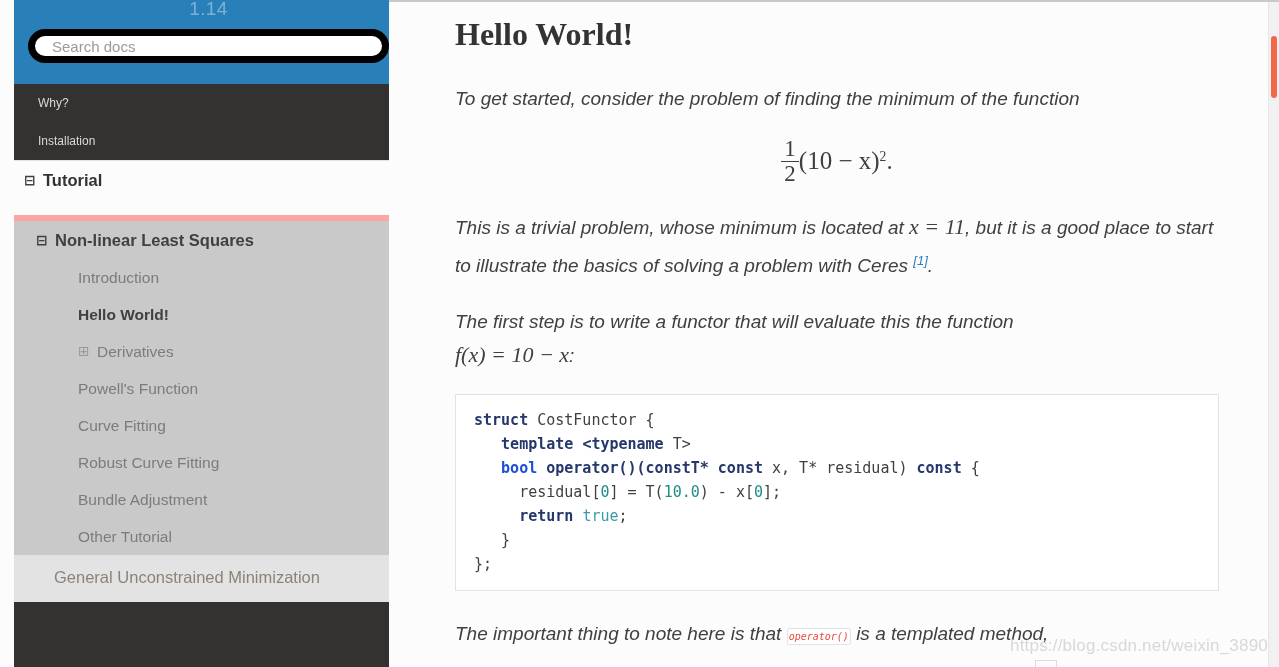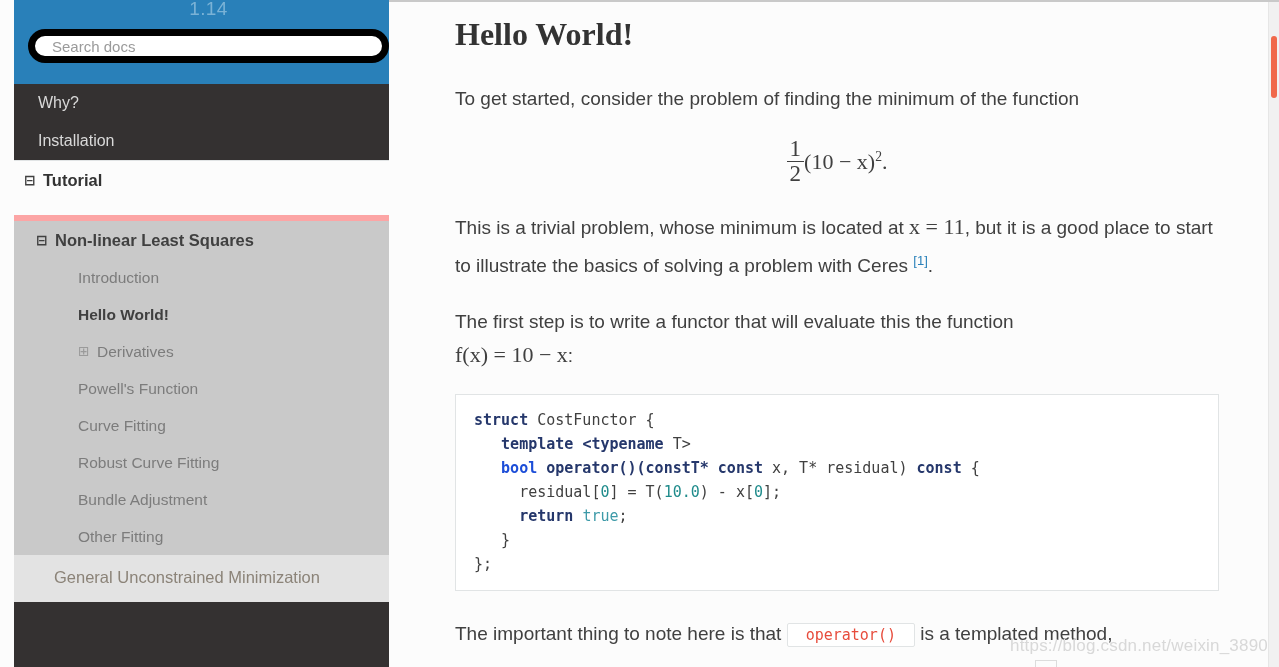--- a/index.html
+++ b/index.html
@@ -40,21 +40,21 @@
     padding: 0 17px; font-size: 15px; color: #555;
     font-family: "Liberation Sans", sans-serif;
     background: #fff; outline: none;
   }
   #search-input::placeholder { color: #9a9a9a; }
 
   #nav { font-size: 0; }
 
   .nav-top {
     display: block; padding: 9px 0 9px 24px;
-    color: #d9d9d9; font-size: 16px; line-height: 20px;
+    color: #d9d9d9; font-size: 12px; line-height: 20px;
     text-decoration: none; background: #343131;
   }
   .nav-section {
     display: block; padding: 8px 0 24px 10px;
     font-size: 16.5px; line-height: 22px;
     font-weight: bold; color: #333; text-decoration: none;
     background: #fcfcfc; border-bottom: 6px solid #fca5a5;
     border-top: 1px solid #e1e4e5;
   }
   .nav-l1 {
@@ -95,31 +95,32 @@
   h1 {
     margin: 0 0 30px 0;
     font-family: "Liberation Serif", serif;
     font-weight: bold; font-size: 32px; line-height: 36px;
     color: #333;
   }
   p.body {
     margin: 0 0 22px 0;
     font-size: 19px; line-height: 33px; color: #404040;
     font-family: "Liberation Sans", sans-serif;
+    font-style: italic;
   }
   .math-display {
     text-align: center; margin: 14px 0 24px 0;
     font-family: "Liberation Serif", serif; color: #404040;
   }
   .mn { font-family: "Liberation Serif", serif; font-style: normal; }
   .inline-math {
     font-family: "Liberation Serif", serif; font-size: 22px;
     color: #404040; white-space: nowrap;
   }
-  .inline-math .big { font-size: 22px; text-align: center; }
+  .inline-math .big { font-size: 25px; text-align: center; }
   .frac {
     display: inline-block; vertical-align: -0.55em;
     text-align: center; font-size: 23px; line-height: 1.05;
   }
   .frac .num { display: block; padding: 0 3px; }
   .frac .den { display: block; padding: 0 3px; border-top: 1.4px solid #404040; }
   .sup { font-size: 0.62em; vertical-align: super; }
   .footnote-ref {
     color: #2980b9; font-size: 13px; vertical-align: super;
     text-decoration: none;
@@ -141,23 +142,23 @@
   .nc { color: #404040; }                         
   .nf { color: #25376b; font-weight: bold; }      
   .mf { color: #208c8c; }                         
   .mi-num { color: #208c8c; }
   .kc { color: #3d9aa8; }                         
   .n { color: #404040; }
   .p { color: #404040; }
 
   code.literal {
     font-family: "DejaVu Sans Mono", monospace;
-    font-size: 15px; color: #e74c3c;
+    font-size: 10px; color: #e74c3c;
     background: #fff; border: 1px solid #e1e4e5;
-    padding: 2px 18px; border-radius: 2px;
+    padding: 2px 1px; border-radius: 2px;
     white-space: nowrap;
   }
 
   
   #watermark {
     position: absolute; left: 1010px; top: 636px;
     font-family: "Liberation Sans", sans-serif;
     font-size: 17px; color: #d8d8d8; white-space: nowrap;
     pointer-events: none; letter-spacing: .2px;
   }
@@ -226,21 +227,21 @@
         <a class="nav-l2">
           <span>Curve Fitting</span>
         </a>
         <a class="nav-l2">
           <span>Robust Curve Fitting</span>
         </a>
         <a class="nav-l2">
           <span>Bundle Adjustment</span>
         </a>
         <a class="nav-l2">
-          <span>Other Fitting</span>
+          <span>Other Tutorial</span>
         </a>
       </div>
 
       <a class="nav-bottom">
         <span>General Unconstrained Minimization</span>
       </a>
 
       <div id="sidebar-filler"></div>
     </div>
   </nav>

